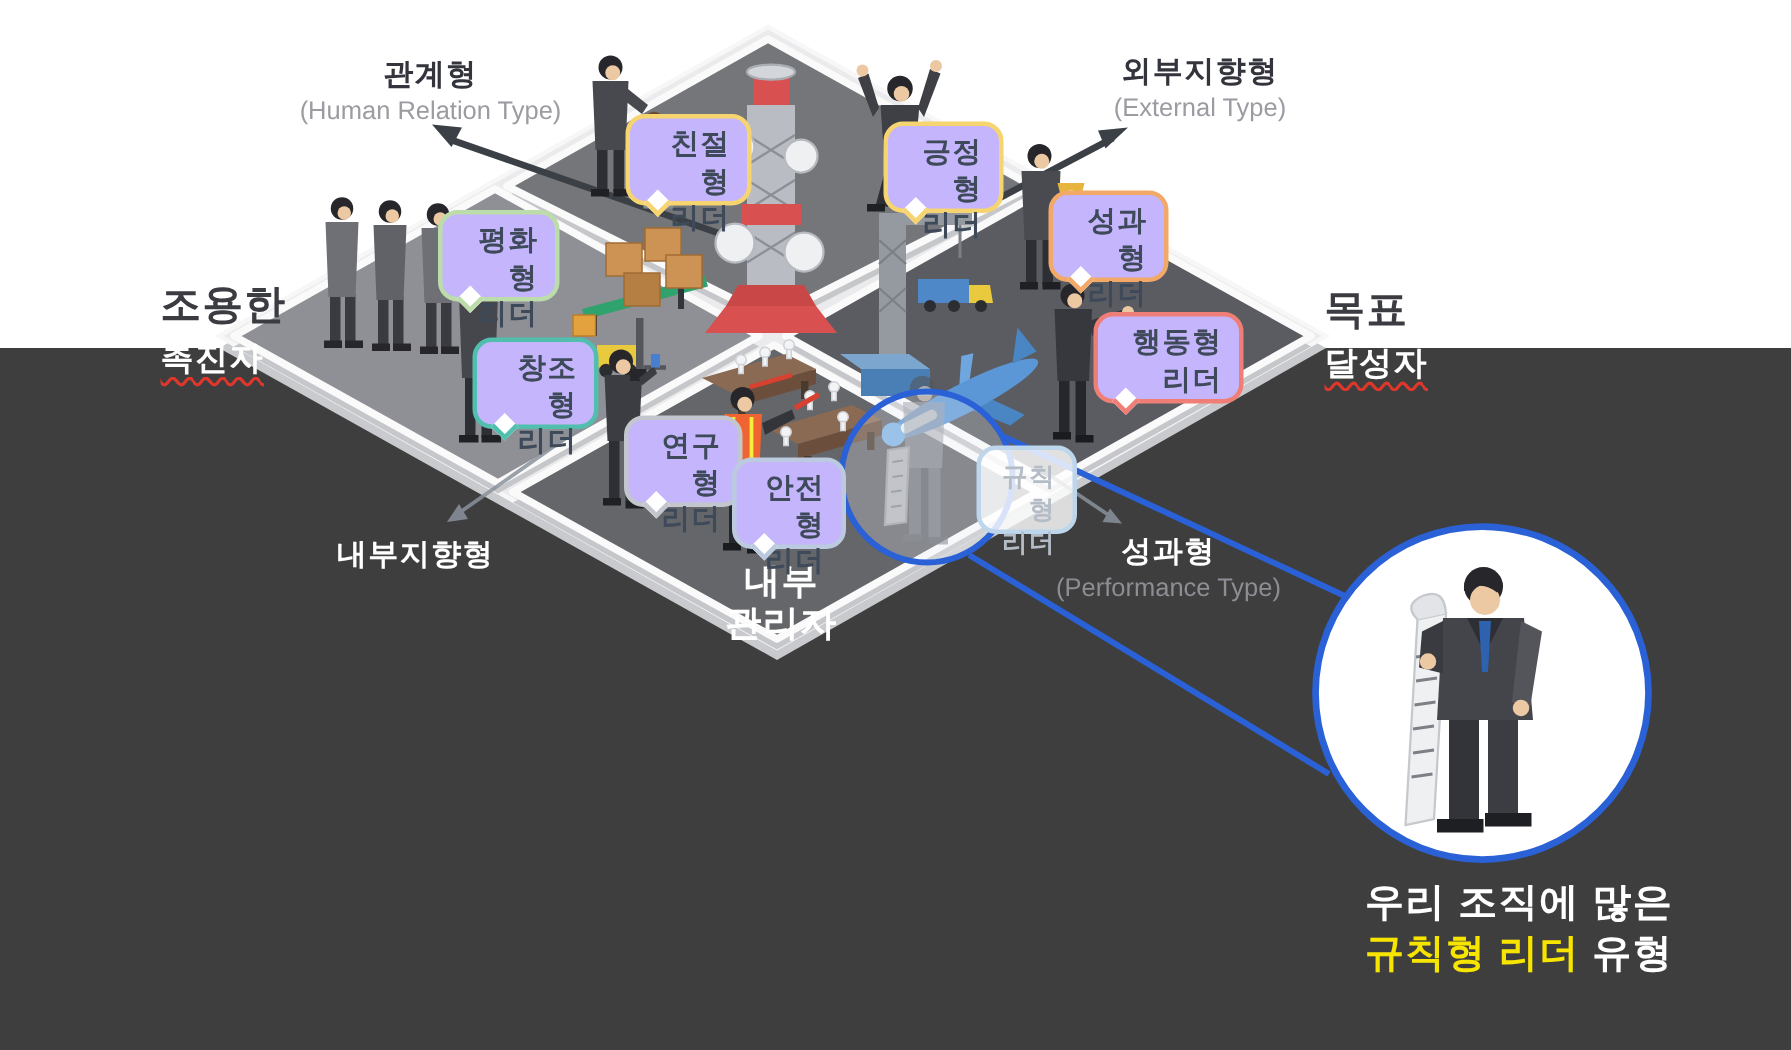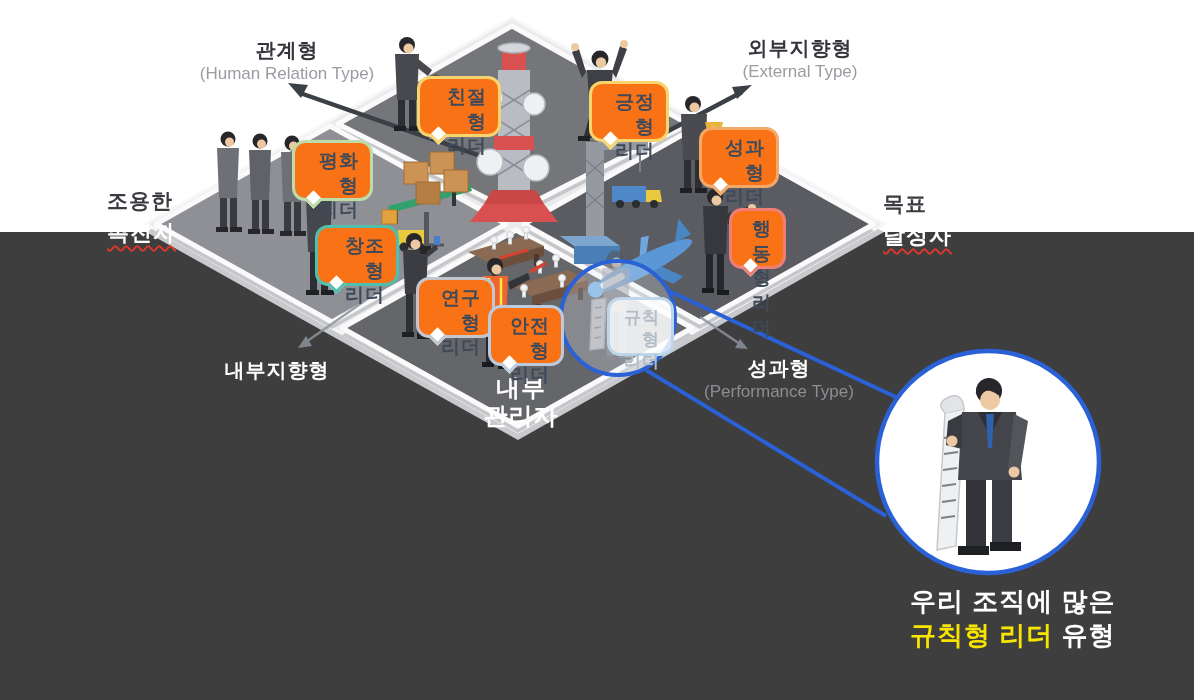--- a/index.html
+++ b/index.html
@@ -12,36 +12,36 @@
 
   
   .axis-label { text-align:center; line-height:1.2; }
   .axis-label .ko { display:block; font-weight:bold; font-size:20px; color:#33343c; letter-spacing:1px; }
   .axis-label .en { display:block; font-size:17px; color:#9b9ba2; margin-top:2px; }
   .axis-label.on-dark .ko { color:#ffffff; }
   .axis-label.on-dark .en { color:#8d8d94; }
 
   
   .side-label { line-height:1.0; }
-  .side-label .l1 { display:block; font-weight:bold; font-size:21px; color:#3b3b42; margin-bottom:11px; letter-spacing:1px; }
+  .side-label .l1 { display:block; font-weight:bold; font-size:27px; color:#3b3b42; margin-bottom:11px; letter-spacing:1px; }
   .side-label .l2 { display:inline-block; font-weight:bold; font-size:22px; color:#ffffff; letter-spacing:1px;
                     text-decoration-line:underline; text-decoration-style:wavy; text-decoration-color:#e0362b;
                     text-decoration-thickness:2px; text-underline-offset:5px; }
   .side-label.center { text-align:left; }
 
   .mid-label { text-align:center; line-height:1.15; }
   .mid-label span { display:block; font-weight:bold; font-size:24px; color:#ffffff; letter-spacing:1px; }
 
   
-  .callout { position:absolute; background:#f97316; border:3px solid var(--accent,#ccc); border-radius:13px;
+  .callout { position:absolute; background:#c4b5fd; border:3px solid var(--accent,#ccc); border-radius:13px;
              text-align:right; padding:6px 11px 6px 10px; color:#3e4a5a; font-size:19px; font-weight:600;
              line-height:1.3; letter-spacing:1px; }
   .callout .tail { position:absolute; left:12px; bottom:-8px; width:13px; height:13px; background:#fff;
              transform:rotate(45deg); border-right:3px solid var(--accent,#ccc); border-bottom:3px solid var(--accent,#ccc); }
-  .callout.faded { background:rgba(255,255,255,0.82); font-size:17px; padding-top:7px; }
+  .callout.faded { background:rgba(255,255,255,0.82); font-size:17px; padding-top:7px;margin-left:44px; }
 
   
   #caption { line-height:1.3; font-weight:bold; font-size:26px; color:#ffffff; letter-spacing:1px; }
   #caption .hl { color:#f7e500; }
 </style>
 </head>
 <body>
 
 <div id="stage">
   <div id="bg-bottom"></div>
@@ -402,21 +402,21 @@
   <div class="callout" style="left: 699px; top: 127px; width: 80px; height: 61px; --accent: #f2a968;">
     <span style="display:block;">성과형</span>
     <span style="display:block;">리더</span>
     <i class="tail"></i>
   </div>
   <div class="callout" style="left: 315px; top: 225px; width: 84px; height: 61px; --accent: #52bfae;">
     <span style="display:block;">창조형</span>
     <span style="display:block;">리더</span>
     <i class="tail"></i>
   </div>
-  <div class="callout" style="left: 729px; top: 208px; width: 57px; height: 61px; --accent: #ef7f76;">
+  <div class="callout" style="left: 729px; top: 208px; width: 100px; height: 61px; --accent: #ef7f76;">
     <span style="display:block;">행동형</span>
     <span style="display:block;">리더</span>
     <i class="tail"></i>
   </div>
   <div class="callout" style="left: 416px; top: 277px; width: 79px; height: 61px; --accent: #c3c7cd;">
     <span style="display:block;">연구형</span>
     <span style="display:block;">리더</span>
     <i class="tail"></i>
   </div>
   <div class="callout" style="left: 488px; top: 305px; width: 76px; height: 61px; --accent: #bccadf;">

